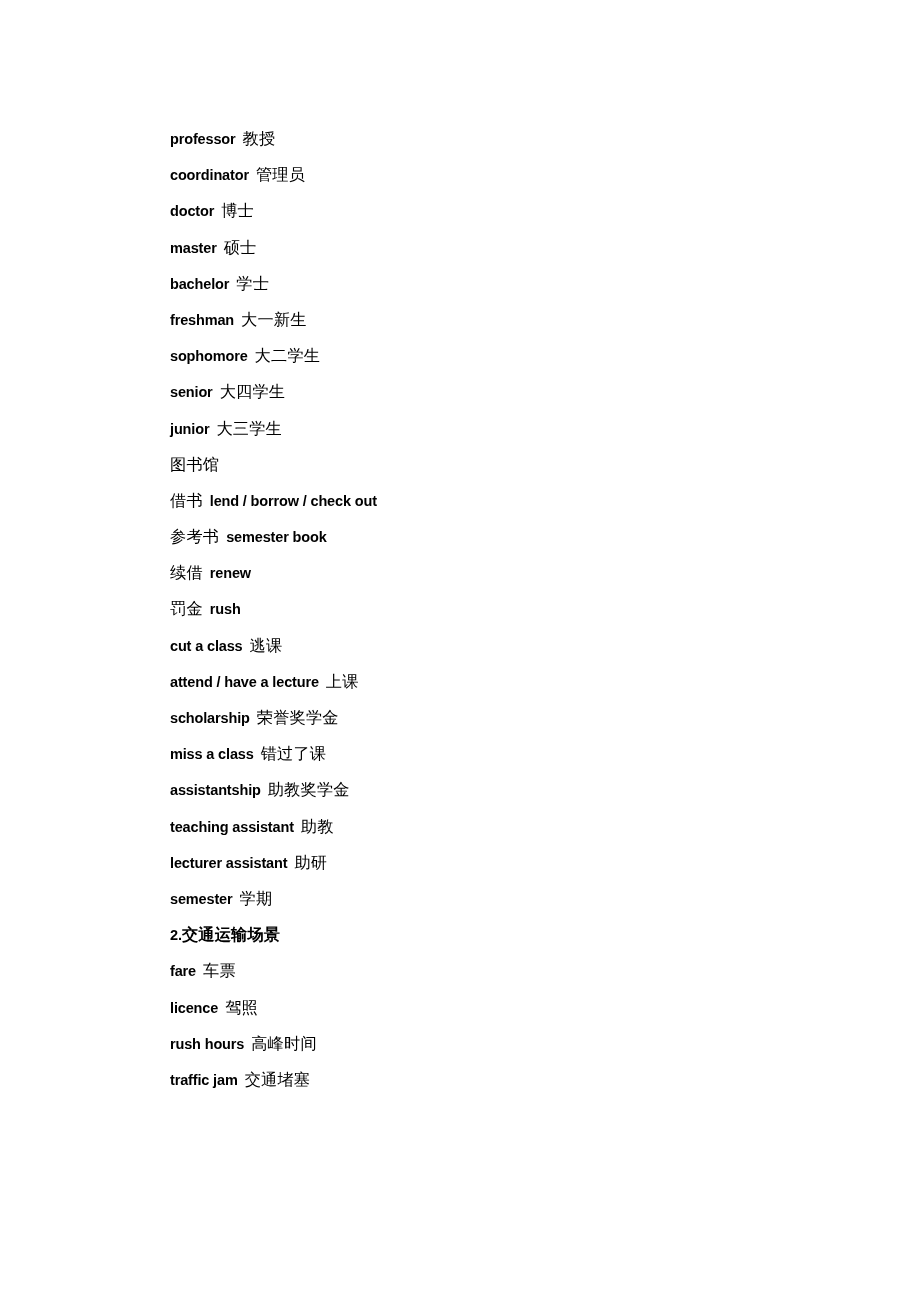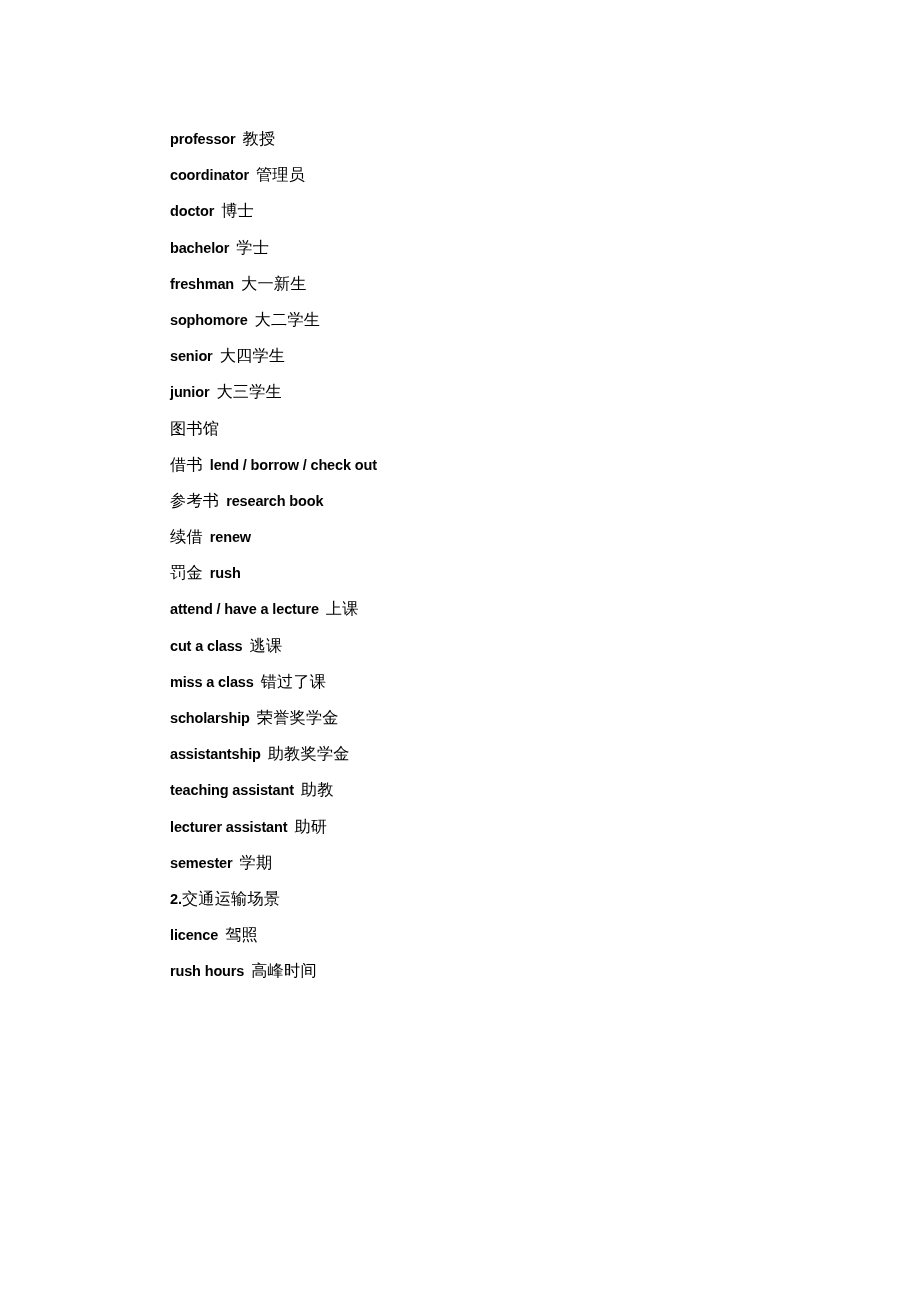--- a/index.html
+++ b/index.html
@@ -51,46 +51,49 @@
   
   .gap {
     display: inline-block;
     width: 7px;
   }
   .heading .num {
     font-weight: 700;
     font-size: 14.5px;
   }
   .heading .cn {
-    font-weight: 400;
+    font-weight: 700;
   }
 </style>
 </head>
 <body>
 
 <div class="page">
   <div class="content">
       <div class="line"><span class="en">professor</span><span class="gap"></span><span class="cn">教授</span></div>
       <div class="line"><span class="en">coordinator</span><span class="gap"></span><span class="cn">管理员</span></div>
       <div class="line"><span class="en">doctor</span><span class="gap"></span><span class="cn">博士</span></div>
+      <div class="line"><span class="en">master</span><span class="gap"></span><span class="cn">硕士</span></div>
       <div class="line"><span class="en">bachelor</span><span class="gap"></span><span class="cn">学士</span></div>
       <div class="line"><span class="en">freshman</span><span class="gap"></span><span class="cn">大一新生</span></div>
       <div class="line"><span class="en">sophomore</span><span class="gap"></span><span class="cn">大二学生</span></div>
       <div class="line"><span class="en">senior</span><span class="gap"></span><span class="cn">大四学生</span></div>
       <div class="line"><span class="en">junior</span><span class="gap"></span><span class="cn">大三学生</span></div>
       <div class="line"><span class="cn">图书馆</span></div>
       <div class="line"><span class="cn">借书</span><span class="gap"></span><span class="en">lend / borrow / check out</span></div>
-      <div class="line"><span class="cn">参考书</span><span class="gap"></span><span class="en">research book</span></div>
+      <div class="line"><span class="cn">参考书</span><span class="gap"></span><span class="en">semester book</span></div>
       <div class="line"><span class="cn">续借</span><span class="gap"></span><span class="en">renew</span></div>
       <div class="line"><span class="cn">罚金</span><span class="gap"></span><span class="en">rush</span></div>
+      <div class="line"><span class="en">cut a class</span><span class="gap"></span><span class="cn">逃课</span></div>
       <div class="line"><span class="en">attend / have a lecture</span><span class="gap"></span><span class="cn">上课</span></div>
-      <div class="line"><span class="en">cut a class</span><span class="gap"></span><span class="cn">逃课</span></div>
+      <div class="line"><span class="en">scholarship</span><span class="gap"></span><span class="cn">荣誉奖学金</span></div>
       <div class="line"><span class="en">miss a class</span><span class="gap"></span><span class="cn">错过了课</span></div>
-      <div class="line"><span class="en">scholarship</span><span class="gap"></span><span class="cn">荣誉奖学金</span></div>
       <div class="line"><span class="en">assistantship</span><span class="gap"></span><span class="cn">助教奖学金</span></div>
       <div class="line"><span class="en">teaching assistant</span><span class="gap"></span><span class="cn">助教</span></div>
       <div class="line"><span class="en">lecturer assistant</span><span class="gap"></span><span class="cn">助研</span></div>
       <div class="line"><span class="en">semester</span><span class="gap"></span><span class="cn">学期</span></div>
       <div class="line heading"><span class="num">2.</span><span class="cn">交通运输场景</span></div>
+      <div class="line"><span class="en">fare</span><span class="gap"></span><span class="cn">车票</span></div>
       <div class="line"><span class="en">licence</span><span class="gap"></span><span class="cn">驾照</span></div>
       <div class="line"><span class="en">rush hours</span><span class="gap"></span><span class="cn">高峰时间</span></div>
+      <div class="line"><span class="en">traffic jam</span><span class="gap"></span><span class="cn">交通堵塞</span></div>
     </div>
 </div>
 
 </body></html>

